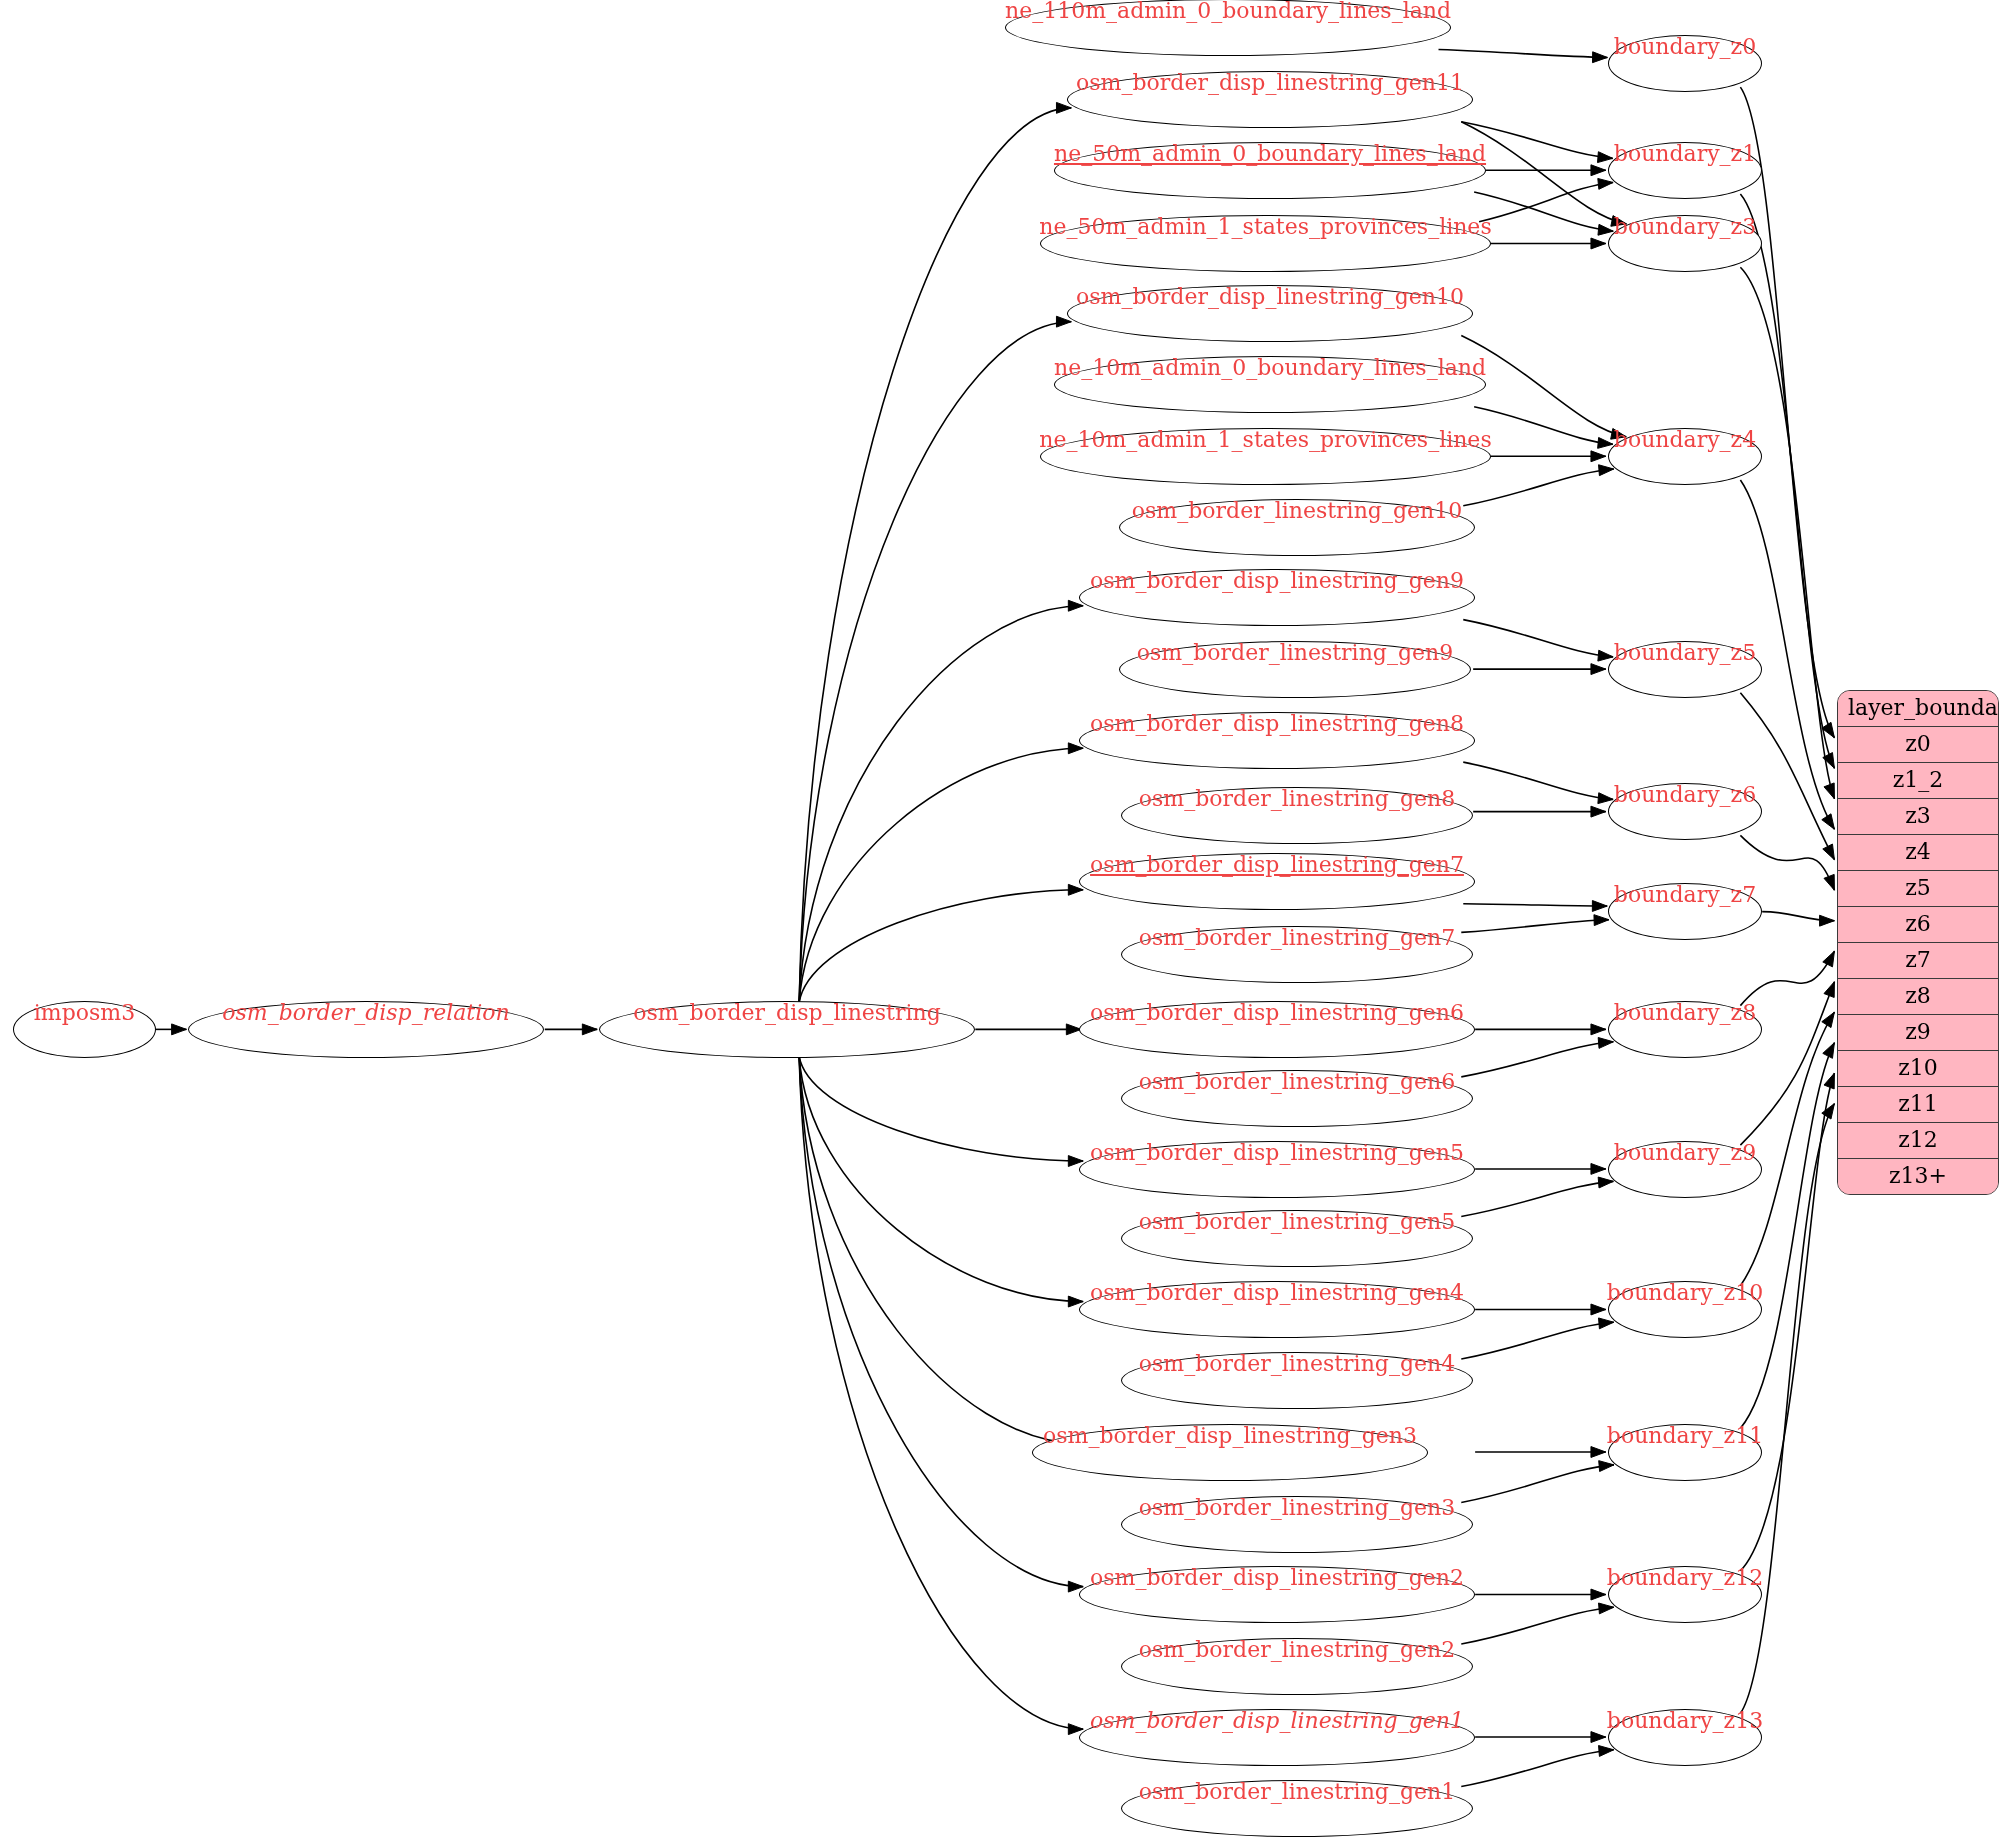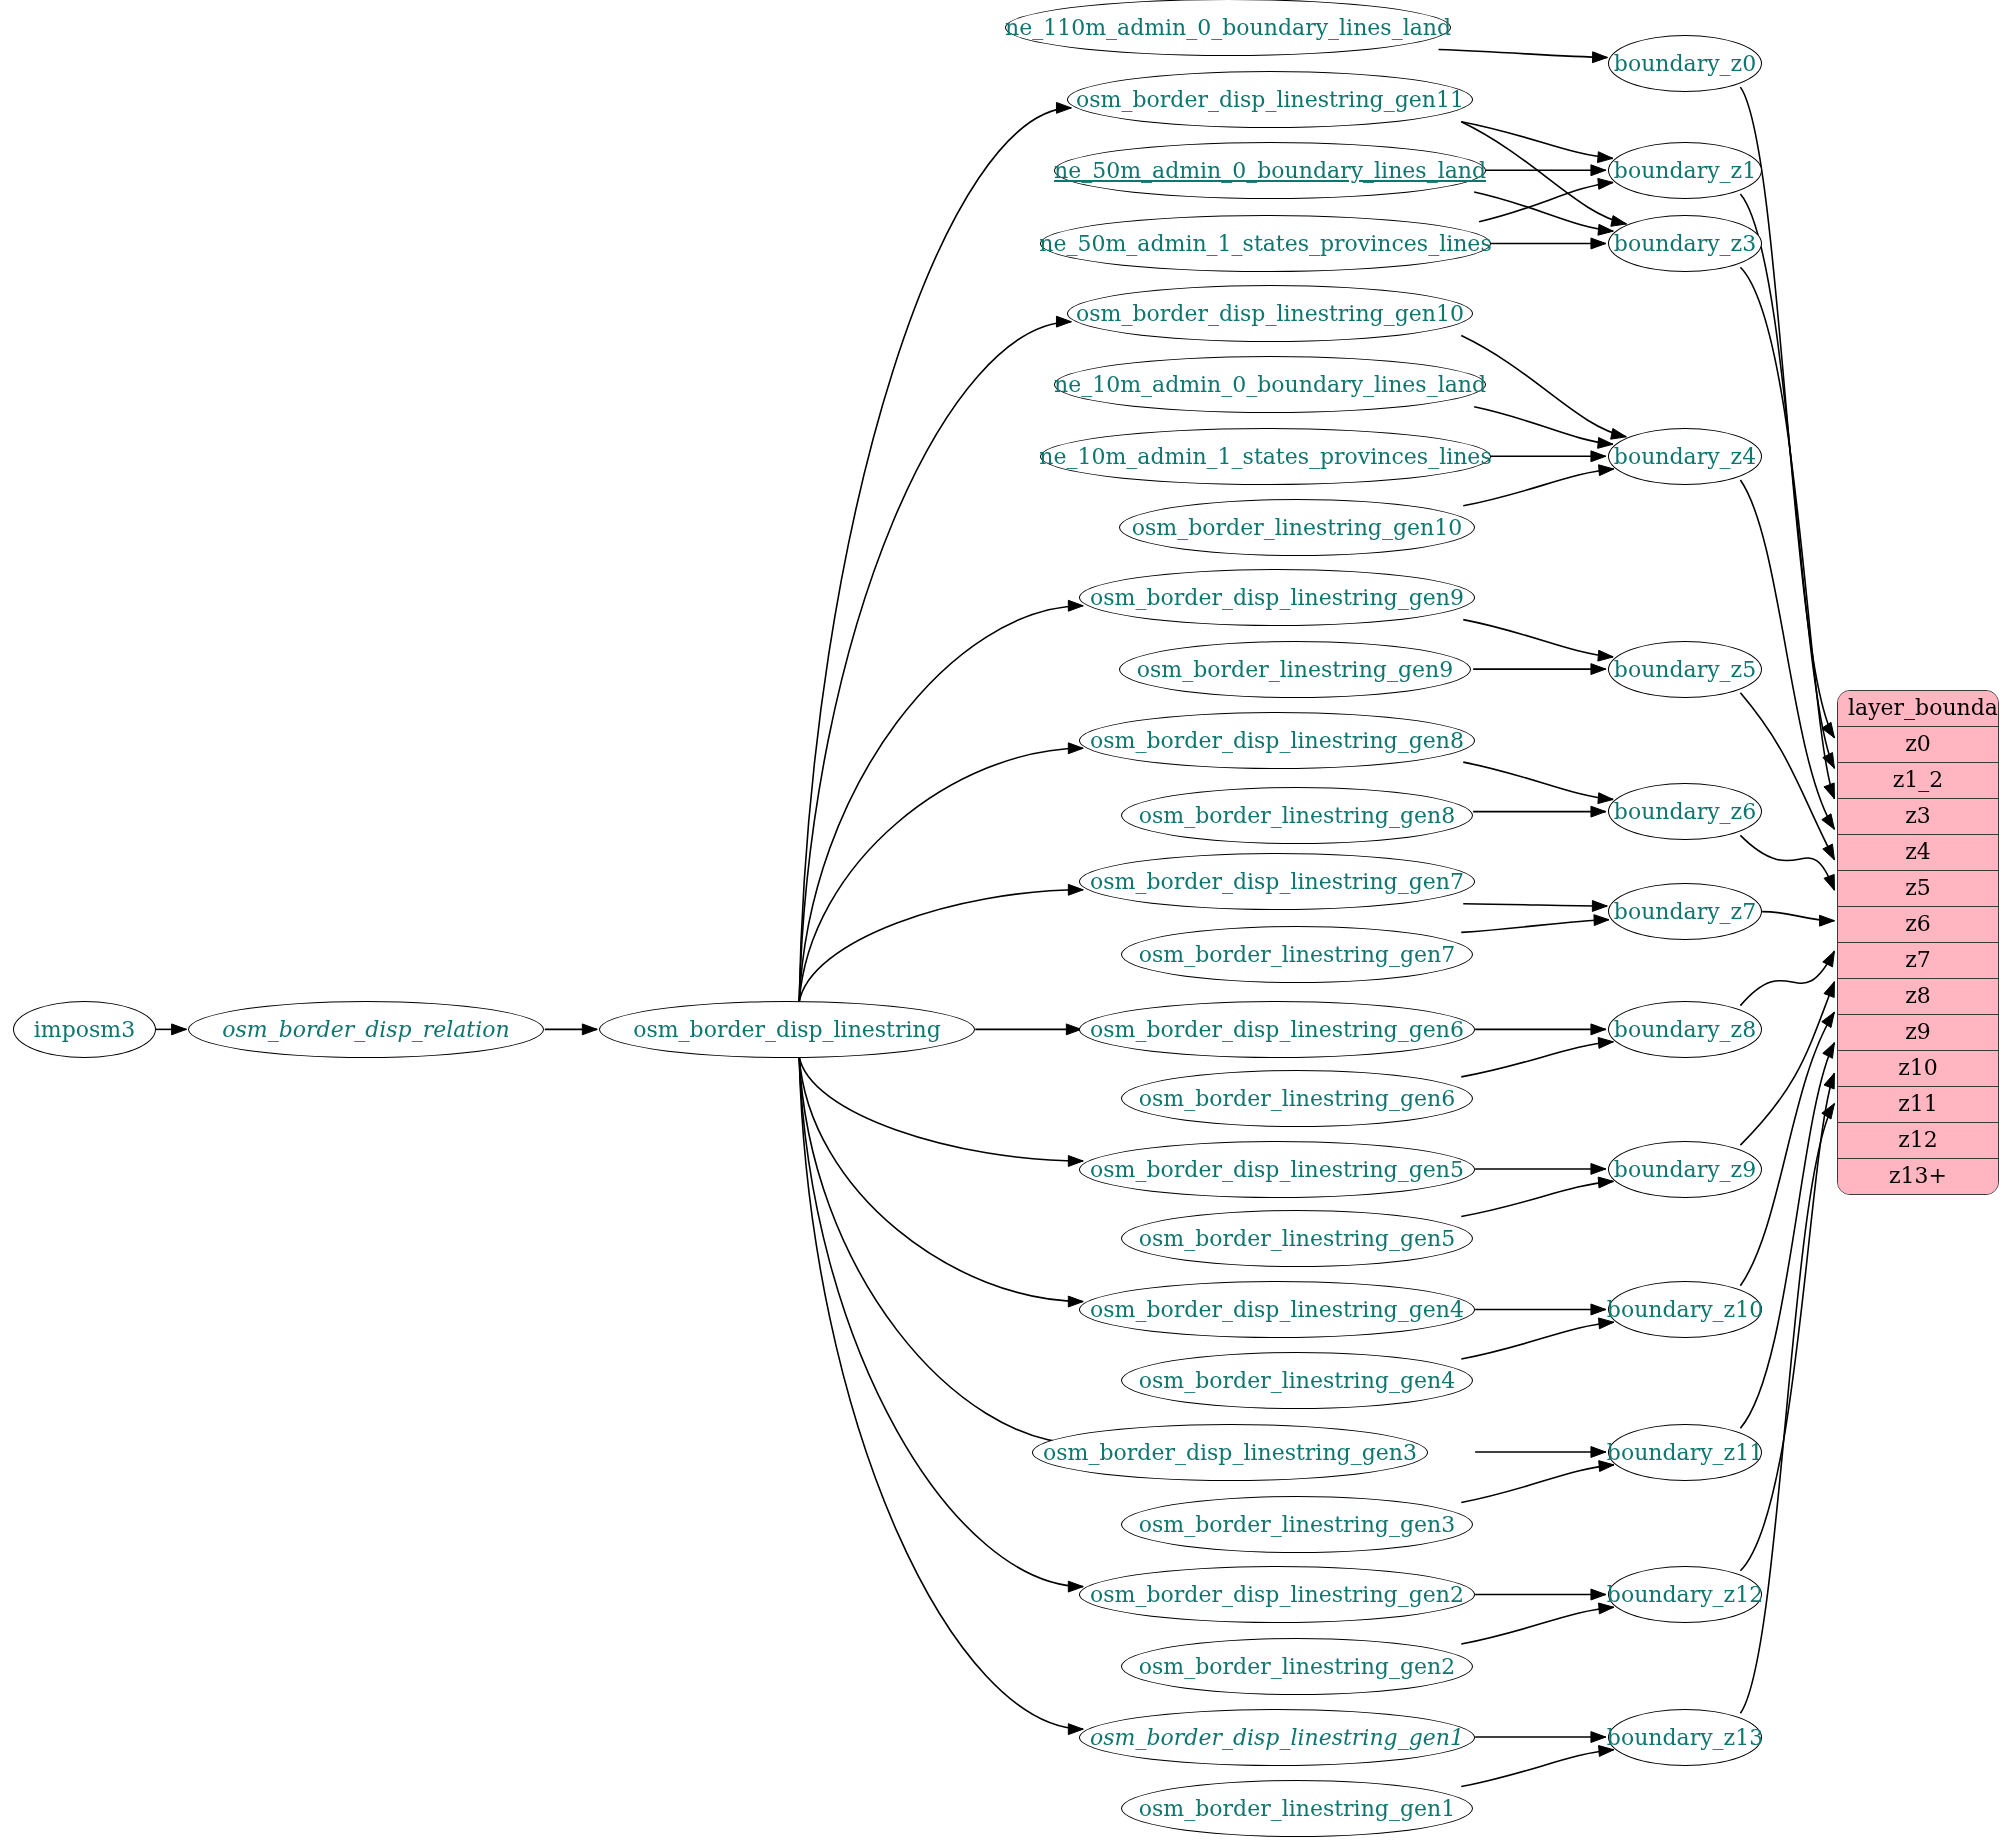--- a/index.html
+++ b/index.html
@@ -32,23 +32,23 @@
     stroke: #000000;
     stroke-width: 1;
   }
   .node {
     position: absolute;
     box-sizing: border-box;
     border: 1.6px solid #000000;
     border-radius: 50%;
     background: #ffffff;
     display: flex;
-    align-items: center;
+    align-items: flex-start;
     justify-content: center;
-    color: #0f766e;
+    color: #ef4444;
     white-space: nowrap;
     font-size: 22px;
     line-height: 1;
   }
   .table-node {
     position: absolute;
     box-sizing: border-box;
     border: 1.6px solid #3a3a3a;
     border-radius: 13px;
     background: #ffb6c1;
@@ -223,21 +223,21 @@
       </div>
       <div class="node" style="left: 1119px; top: 641px; width: 352px; height: 57px;">
         <span>osm_border_linestring_gen9</span>
       </div>
       <div class="node" style="left: 1079px; top: 712px; width: 396px; height: 57px;">
         <span>osm_border_disp_linestring_gen8</span>
       </div>
       <div class="node" style="left: 1121px; top: 787px; width: 352px; height: 57px;">
         <span>osm_border_linestring_gen8</span>
       </div>
-      <div class="node" style="left: 1079px; top: 853px; width: 396px; height: 57px;">
+      <div class="node" style="left: 1079px; top: 853px; width: 396px; height: 57px; text-decoration: underline;">
         <span>osm_border_disp_linestring_gen7</span>
       </div>
       <div class="node" style="left: 1121px; top: 926px; width: 352px; height: 57px;">
         <span>osm_border_linestring_gen7</span>
       </div>
       <div class="node" style="left: 1079px; top: 1001px; width: 396px; height: 57px;">
         <span>osm_border_disp_linestring_gen6</span>
       </div>
       <div class="node" style="left: 1121px; top: 1070px; width: 352px; height: 57px;">
         <span>osm_border_linestring_gen6</span>

